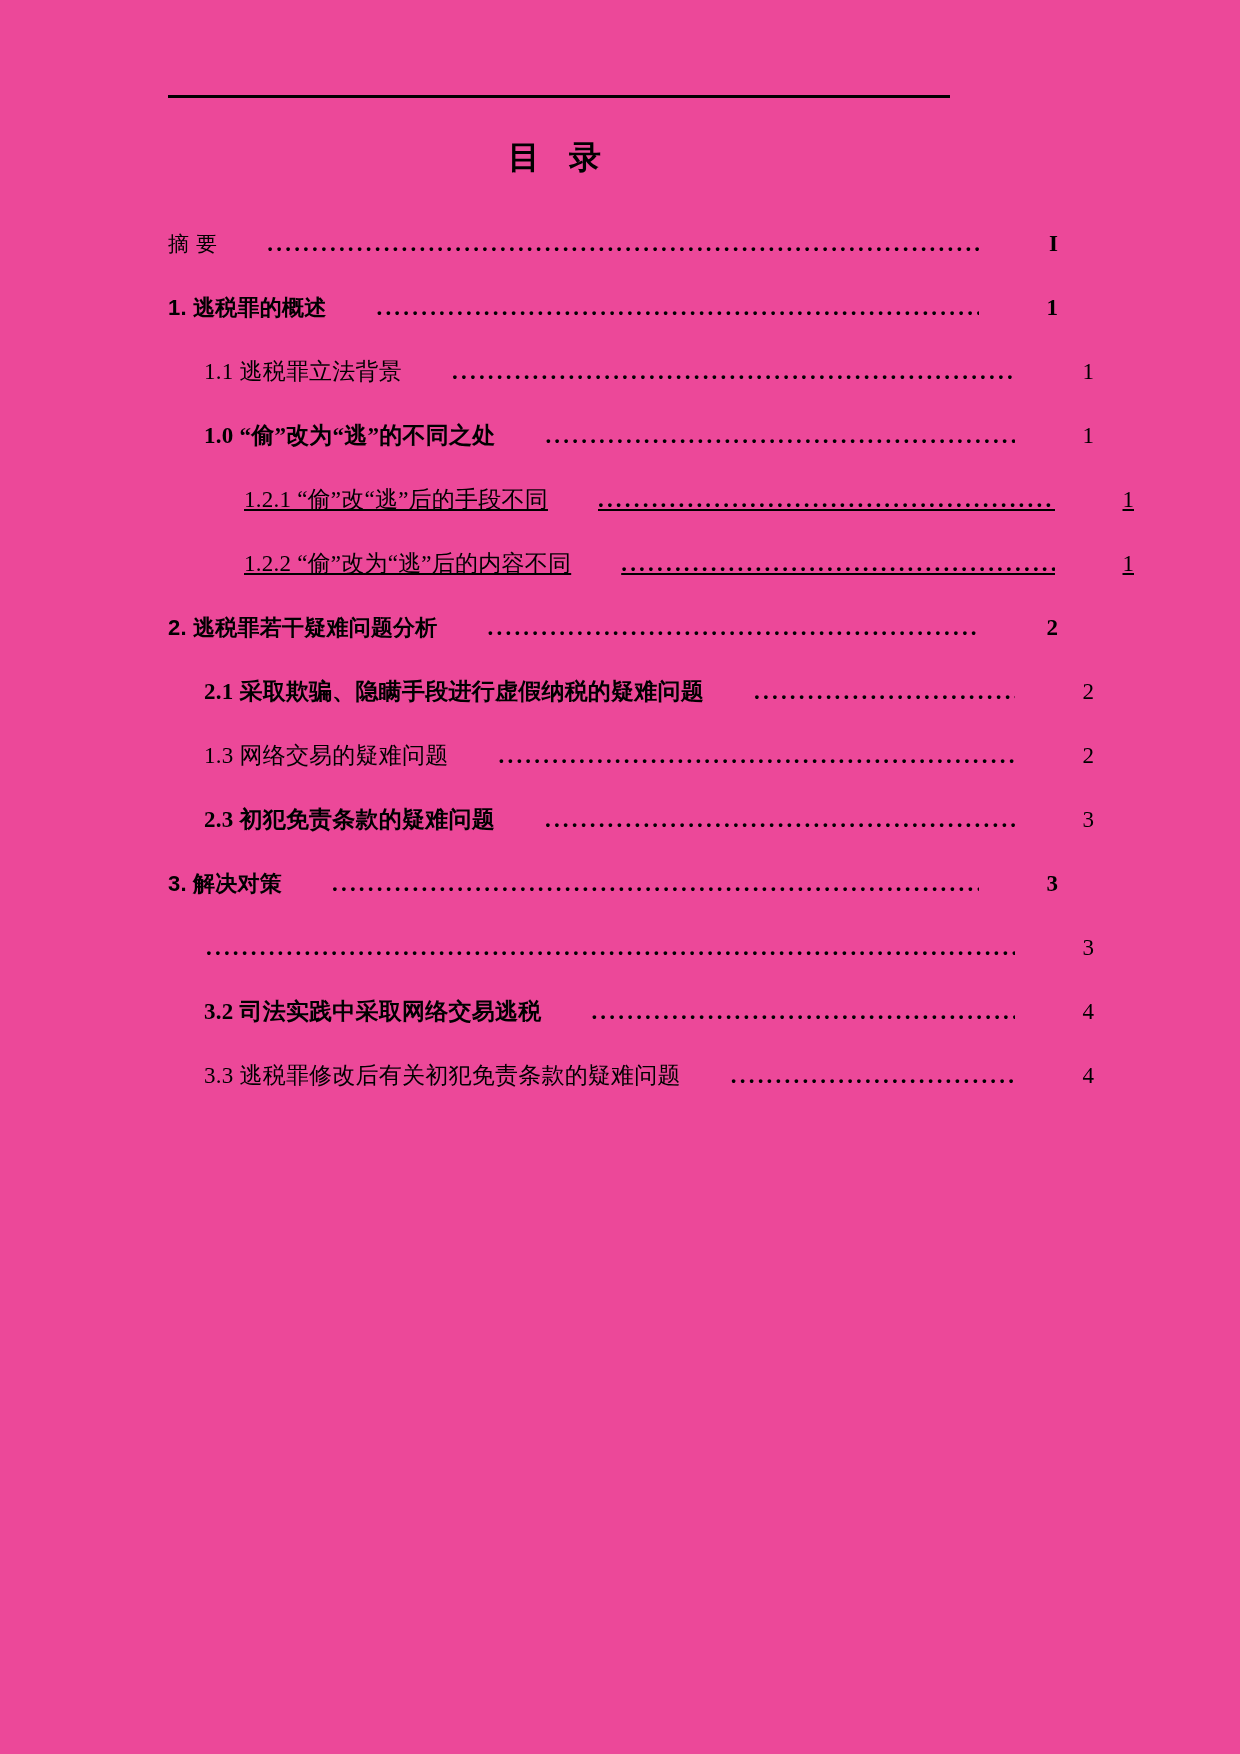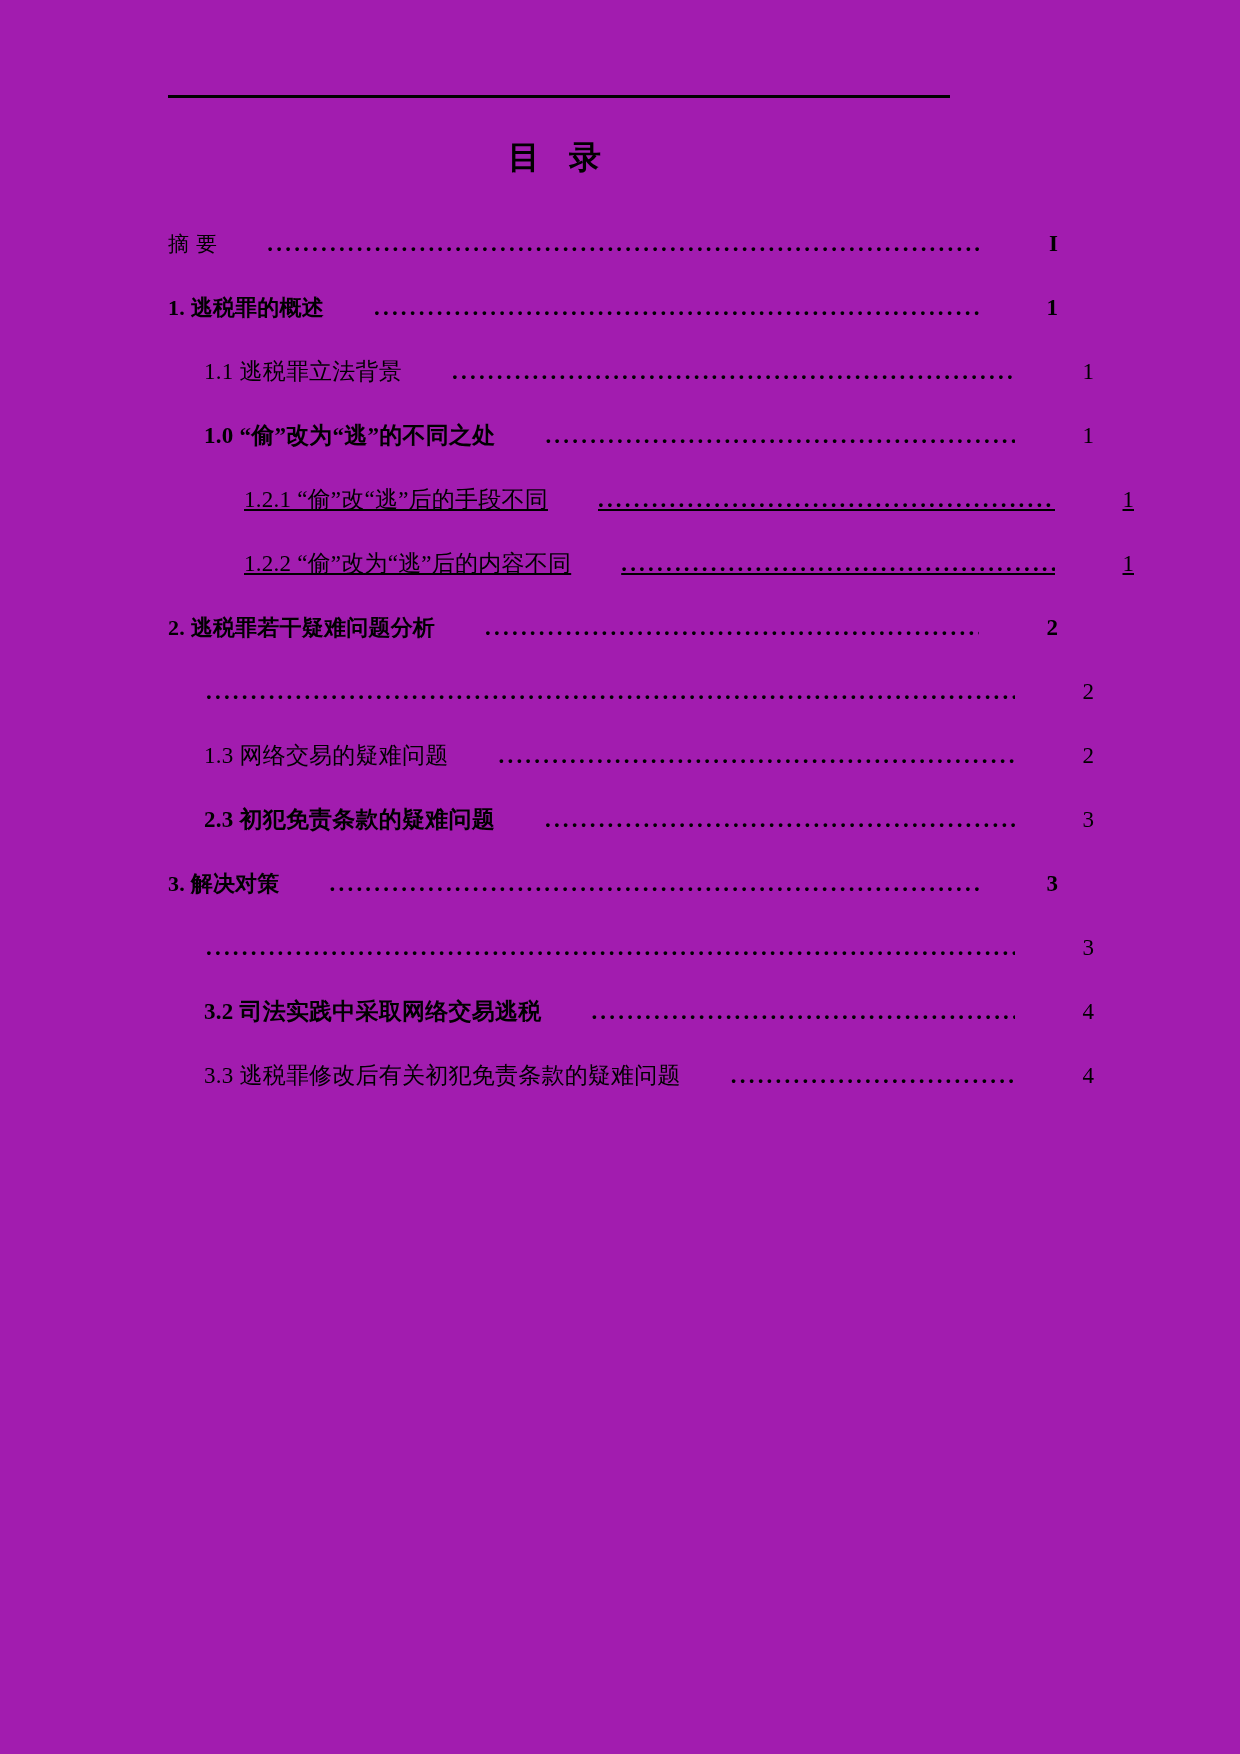--- a/index.html
+++ b/index.html
@@ -15,21 +15,21 @@
     position: relative;
     overflow: hidden;
   }
 
   .page {
     width: 1240px;
     height: 1754px;
     box-sizing: border-box;
     padding: 0;
     position: relative;
-    background: #a21caf;
+    background: #ec4899;
   }
 
   
   .header-rule {
     position: absolute;
     left: 168px;
     top: 95px;
     width: 782px;
     height: 0;
     border-top: 3px solid #000;
@@ -91,21 +91,21 @@
 
   .toc-entry .pageno {
     flex: 0 0 auto;
     text-align: right;
     min-width: 26px;
     padding-left: 3px;
   }
 
   
   .lvl-1 { font-weight: bold; padding-left: 0; }
-  .lvl-1 .label { font-family: Liberation Serif, serif; font-size: 22px; }
+  .lvl-1 .label { font-family: Liberation Sans, sans-serif; font-size: 22px; }
   .lvl-1 .leader::after { font-family: "Liberation Serif", serif; font-weight: bold; }
 
   .lvl-2 { padding-left: 36px; font-weight: normal; }
   .lvl-3 { padding-left: 76px; font-weight: normal; text-decoration: underline; }
 
   .front { font-weight: bold; padding-left: 0; }
   .front .label { font-family: "DejaVu Sans", "Liberation Sans", sans-serif; font-size: 21px; }
 
   .bold-cn .label { font-weight: bold; }
   .thin-cn .label { font-weight: normal; }
@@ -149,20 +149,21 @@
         <span class="label">1.2.2 “偷”改为“逃”后的内容不同</span>
         <span class="leader"></span>
         <span class="pageno">1</span>
       </div>
       <div class="toc-entry lvl-1 bold-cn">
         <span class="label">2. 逃税罪若干疑难问题分析</span>
         <span class="leader"></span>
         <span class="pageno">2</span>
       </div>
       <div class="toc-entry lvl-2 bold-cn">
+        <span class="label">2.1 采取欺骗、隐瞒手段进行虚假纳税的疑难问题</span>
         <span class="leader"></span>
         <span class="pageno">2</span>
       </div>
       <div class="toc-entry lvl-2 thin-cn">
         <span class="label">1.3 网络交易的疑难问题</span>
         <span class="leader"></span>
         <span class="pageno">2</span>
       </div>
       <div class="toc-entry lvl-2 bold-cn">
         <span class="label">2.3 初犯免责条款的疑难问题</span>

